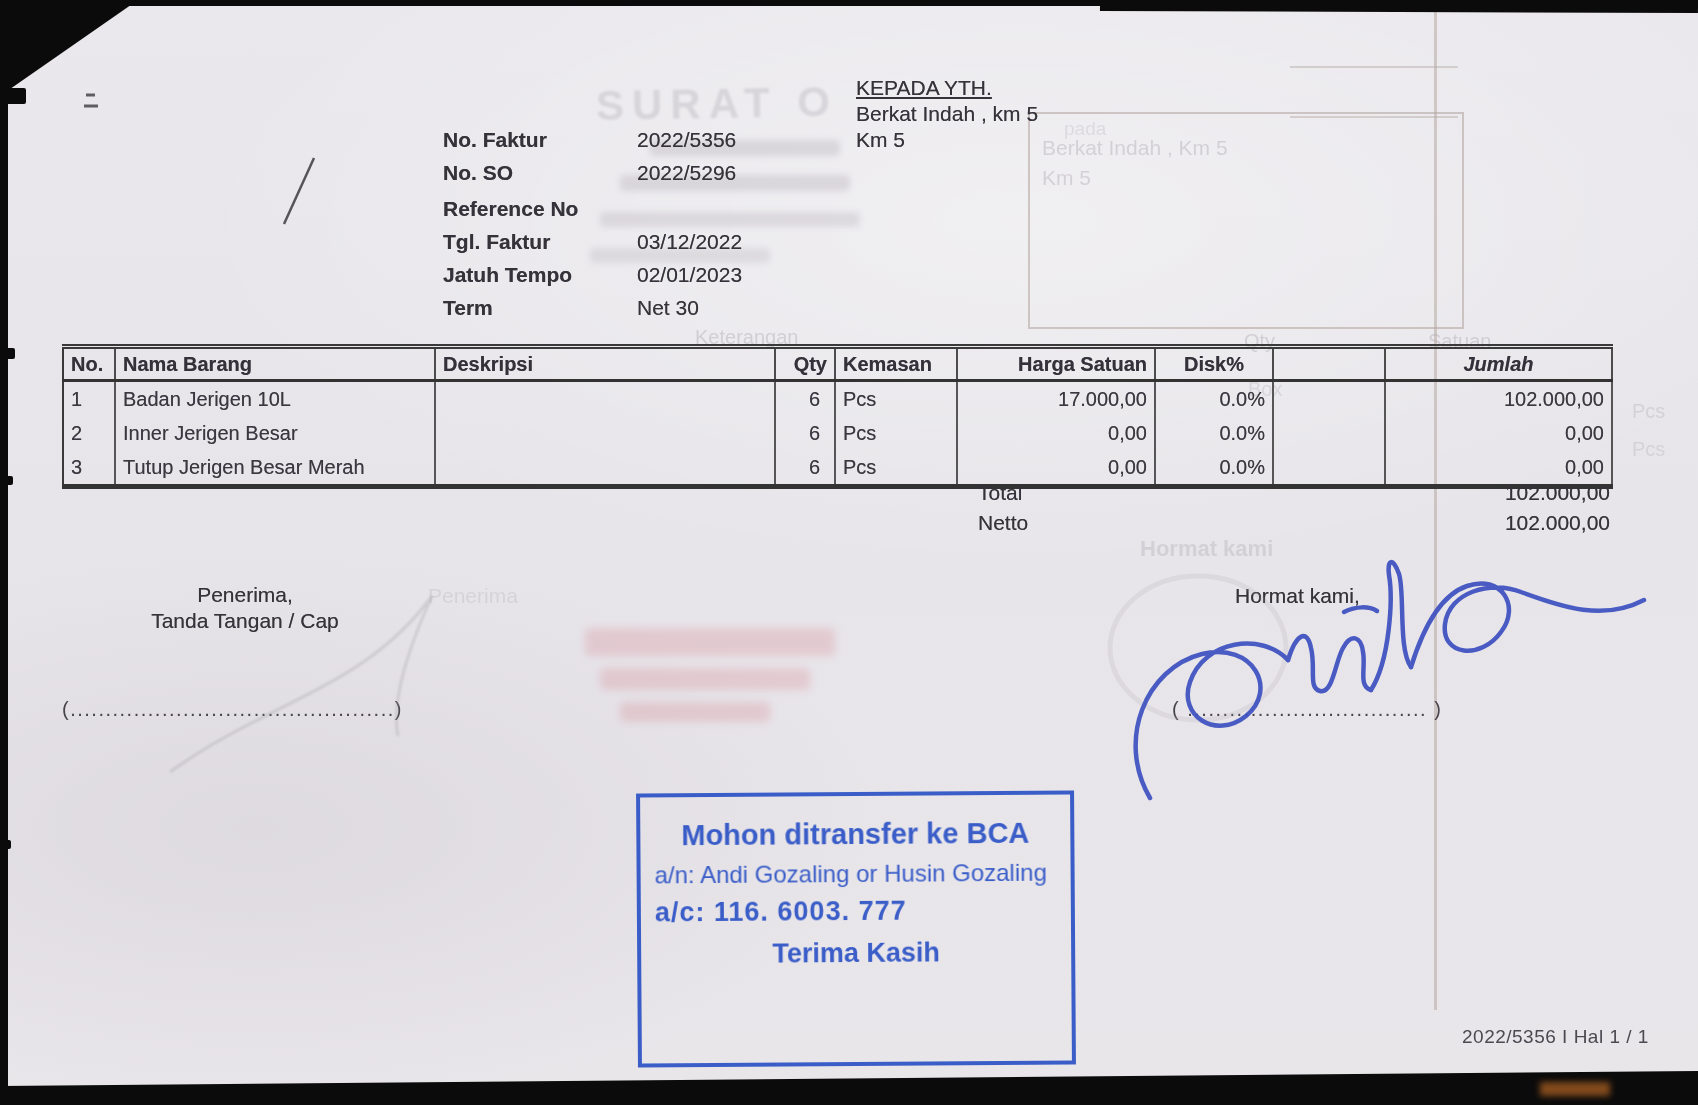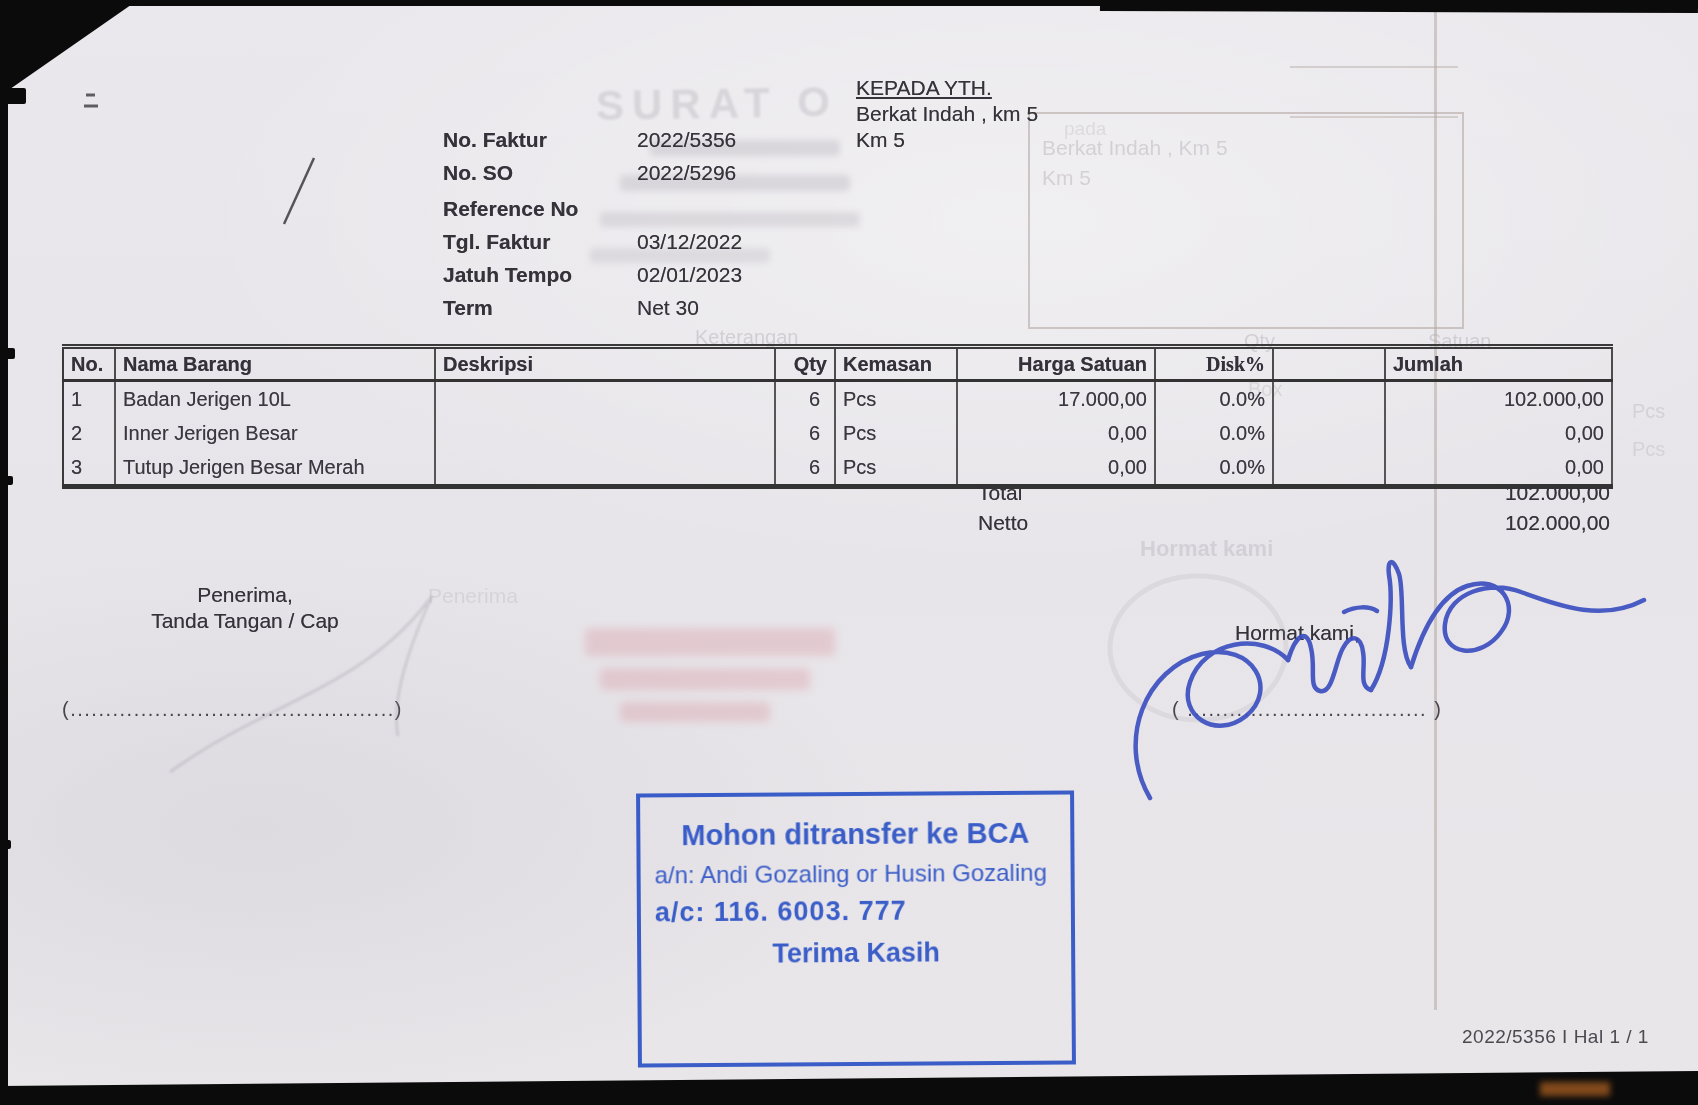--- a/index.html
+++ b/index.html
@@ -118,23 +118,23 @@
         <col style="width: 227px;">
       </colgroup>
       <thead>
         <tr>
           <th style="text-align: left;">No.</th>
           <th style="text-align: left;">Nama Barang</th>
           <th style="text-align: left;">Deskripsi</th>
           <th style="text-align: right;">Qty</th>
           <th style="text-align: left; margin-left: 36px;">Kemasan</th>
           <th style="text-align: right;">Harga Satuan</th>
-          <th style="text-align: right; font-family: Liberation Serif, serif;">Disk%</th>
+          <th style="">Disk%</th>
           <th style="text-align: left;"></th>
-          <th style="text-align: left;">Jumlah</th>
+          <th style="text-align: center; font-style: italic;">Jumlah</th>
         </tr>
       </thead>
       <tbody>
         <tr>
           <td style="text-align: left;">1</td>
           <td style="text-align: left;">Badan Jerigen 10L</td>
           <td style="text-align: left;"></td>
           <td style="text-align: right; padding-right: 14px;">6</td>
           <td style="text-align: left;">Pcs</td>
           <td style="text-align: right;">17.000,00</td>
@@ -171,21 +171,21 @@
   <div class="abs print total-label" style="top:481px;">Total</div>
   <div class="abs print total-value" style="top:481px;">102.000,00</div>
   <div class="abs print total-label" style="top:511px;">Netto</div>
   <div class="abs print total-value" style="top:511px;">102.000,00</div>
 
   <div class="abs print" style="left:75px;top:583px;width:340px;text-align:center;font-size:21px;">Penerima,</div>
   <div class="abs print" style="left:75px;top:609px;width:340px;text-align:center;font-size:21px;">Tanda Tangan / Cap</div>
   <div class="abs dotline" style="left:62px;top:698px;">(..............................................)</div>
 
 
-  <div class="abs print" style="left:1235px;top:584px;font-size:21px;margin-top:37px;">Hormat kami,</div>
+  <div class="abs print" style="left:1235px;top:584px;font-size:21px;">Hormat kami,</div>
   <div class="abs dotline" style="left:1172px;top:698px;">( .................................. )</div>
 
   <svg width="1698" height="1105">
     <g fill="none" stroke="#9a96a2" stroke-width="3" opacity=".3" filter="blur(1px)">
       <path d="M170,772 C270,700 365,688 432,596"></path>
       <path d="M432,596 C402,662 392,706 398,736"></path>
     </g>
     <ellipse cx="1198" cy="648" rx="88" ry="72" fill="none" stroke="#a6a2ac" stroke-width="5" opacity=".18"></ellipse>
     <g fill="none" stroke="var(--sig,#3c50c0)" stroke-width="4.5" stroke-linecap="round" opacity=".92">
       <path d="M1150,798 C1116,740 1146,668 1202,654 C1254,642 1278,690 1246,716 C1216,740 1178,716 1190,682 C1204,640 1262,632 1288,660"></path>

